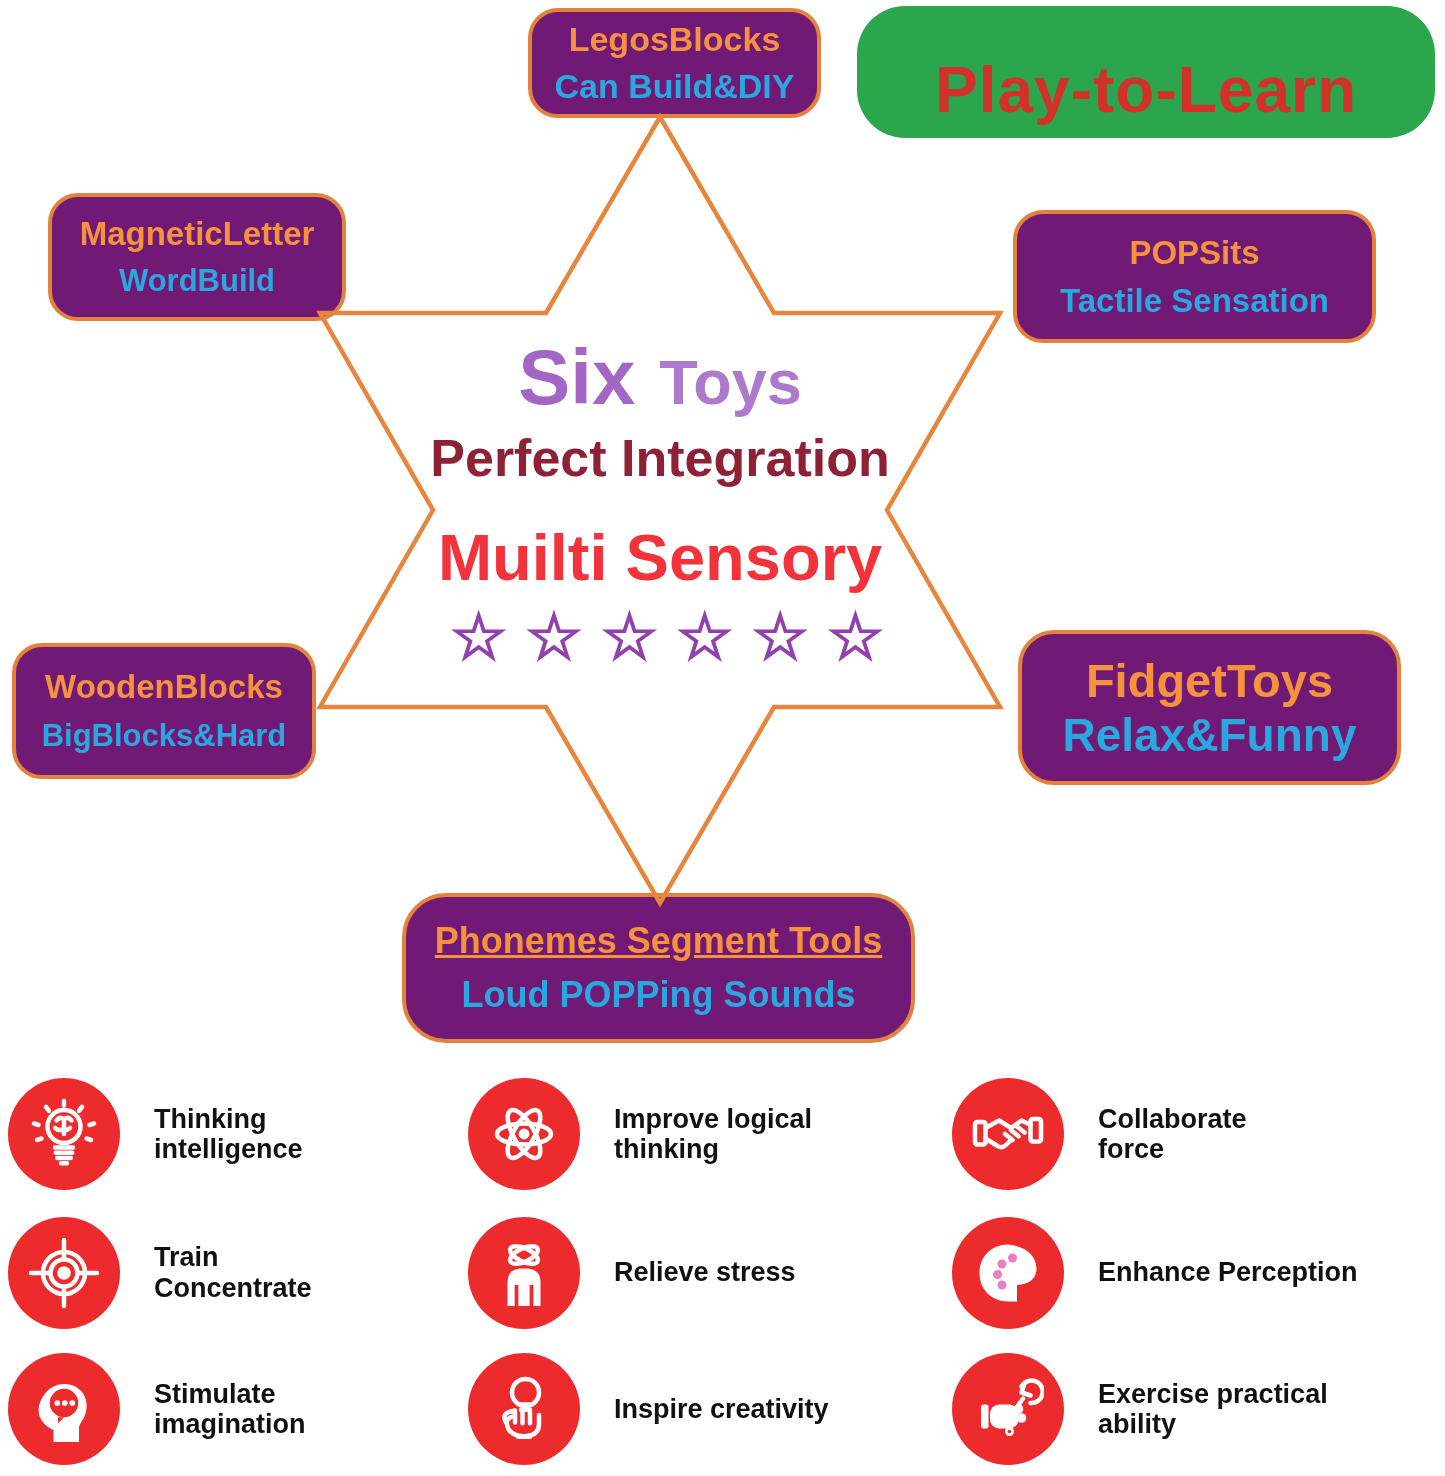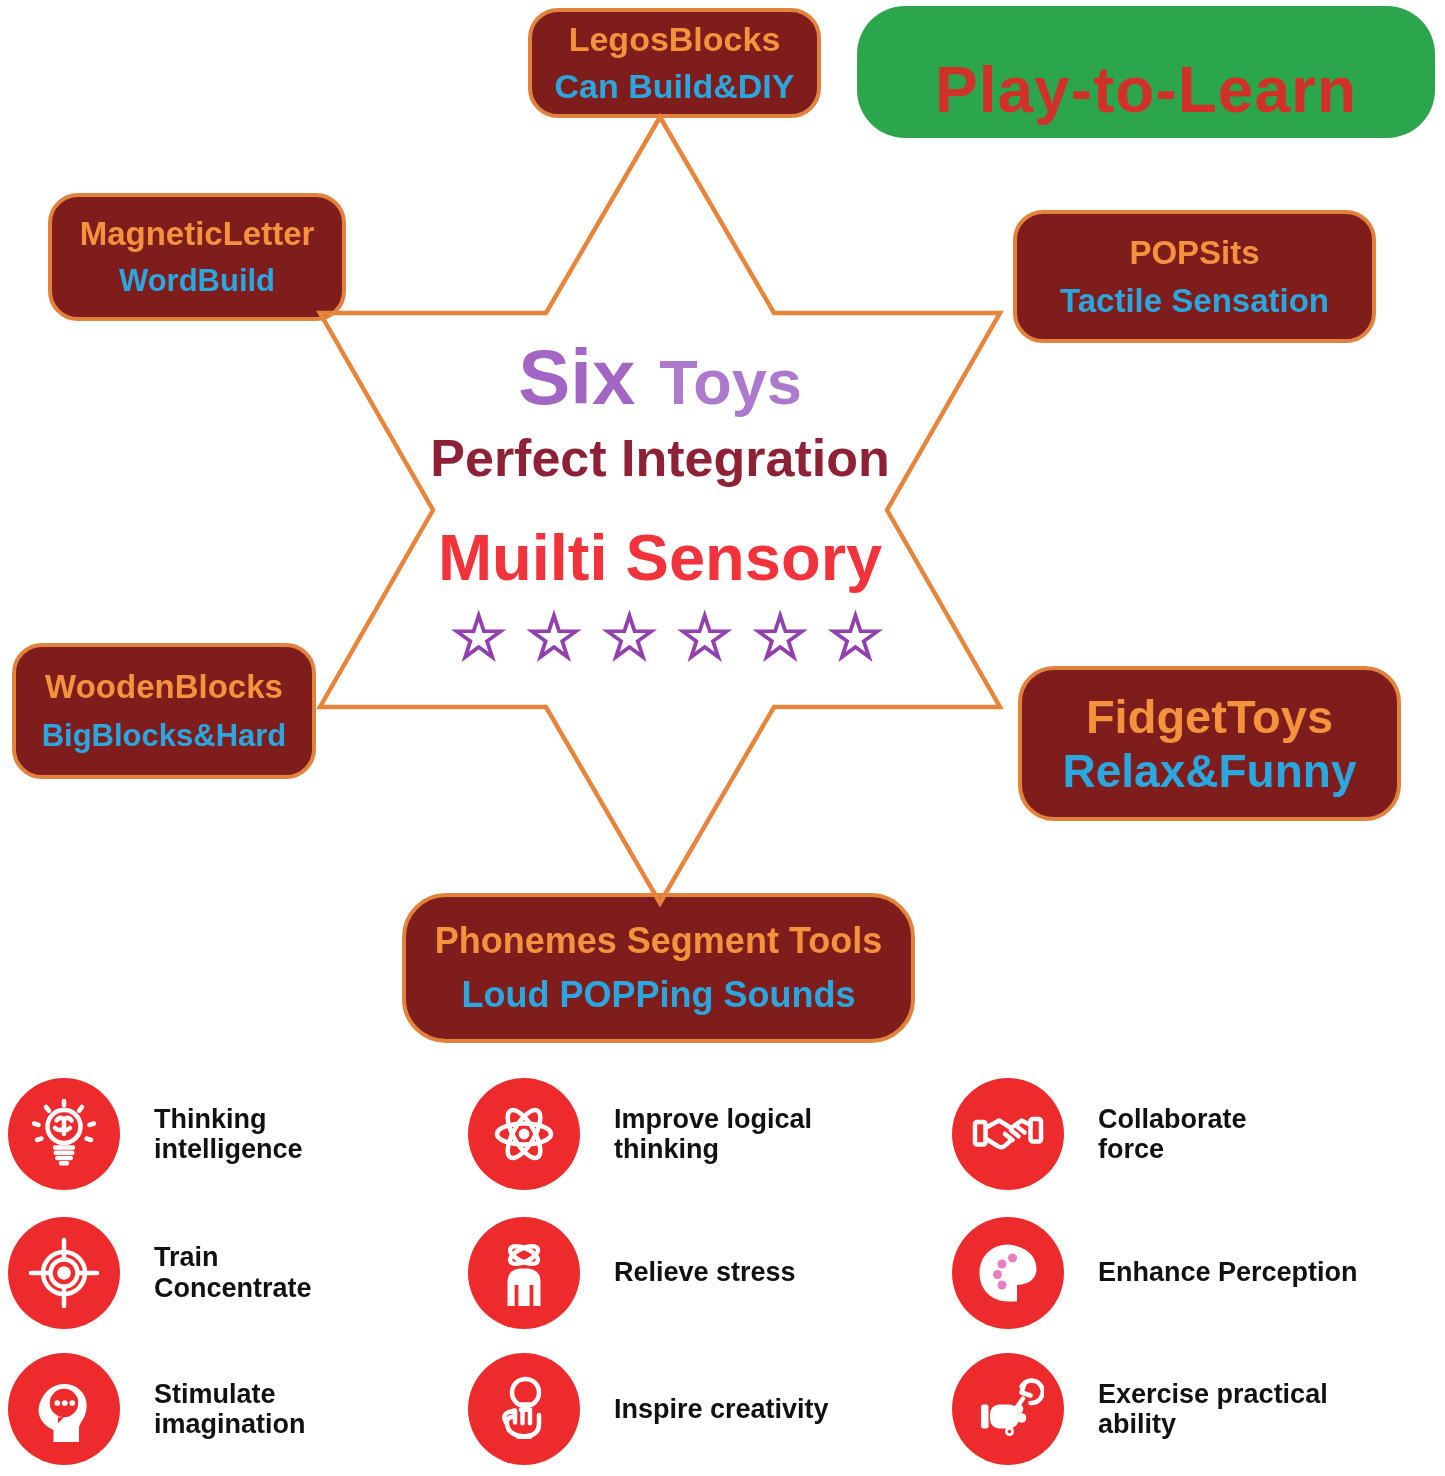--- a/index.html
+++ b/index.html
@@ -4,44 +4,44 @@
 <style>
   html,body{margin:0;padding:0;background:#ffffff;}
   .canvas{
     position:relative;width:1445px;height:1476px;background:#ffffff;
     font-family:"Liberation Sans", sans-serif;overflow:hidden;
   }
   
   .star-svg{position:absolute;left:0;top:0;z-index:3;pointer-events:none;}
   
   .callout{
-    position:absolute;z-index:2;background:#7f1d1d;
+    position:absolute;z-index:2;background:#701a75;
     border:4px solid #E2823C;border-radius:30px;
     display:flex;flex-direction:column;justify-content:center;align-items:center;
     text-align:center;
   }
   .co-title{color:#F5923E;font-weight:bold;}
   .co-sub{color:#2AA7DF;font-weight:bold;}
   #box-legos{left:528px;top:8px;width:285px;height:102px;}
   #box-legos .co-title{font-size:34px;}
   #box-legos .co-sub{font-size:34px;margin-top:8px;}
   #box-magnetic{left:48px;top:193px;width:290px;height:120px;}
   #box-magnetic .co-title{font-size:33px;}
   #box-magnetic .co-sub{font-size:31px;margin-top:10px;}
   #box-popsits{left:1013px;top:210px;width:355px;height:125px;}
   #box-popsits .co-title{font-size:33px;}
   #box-popsits .co-sub{font-size:33px;margin-top:10px;}
   #box-wooden{left:12px;top:643px;width:296px;height:128px;}
   #box-wooden .co-title{font-size:33px;}
   #box-wooden .co-sub{font-size:31px;margin-top:12px;}
-  #box-fidget{left:1018px;top:666px;width:375px;height:147px;border-radius:36px;}
+  #box-fidget{left:1018px;top:630px;width:375px;height:147px;border-radius:36px;}
   #box-fidget .co-title{font-size:47px;}
   #box-fidget .co-sub{font-size:46px;}
   #box-phonemes{left:402px;top:893px;width:505px;height:142px;border-radius:44px;}
-  #box-phonemes .co-title{font-size:36px;}
+  #box-phonemes .co-title{font-size:36px;text-decoration:underline;}
   #box-phonemes .co-sub{font-size:36px;margin-top:12px;}
   
   .badge{
     position:absolute;left:857px;top:6px;width:578px;height:132px;z-index:2;
     background:#2CA64D;border-radius:48px;
     display:flex;align-items:center;justify-content:center;
   }
   .badge span{color:#D23129;font-weight:bold;font-size:64px;letter-spacing:1px;margin-top:36px;}
   
   .center-block{position:absolute;left:310px;top:0;width:700px;z-index:2;text-align:center;}

